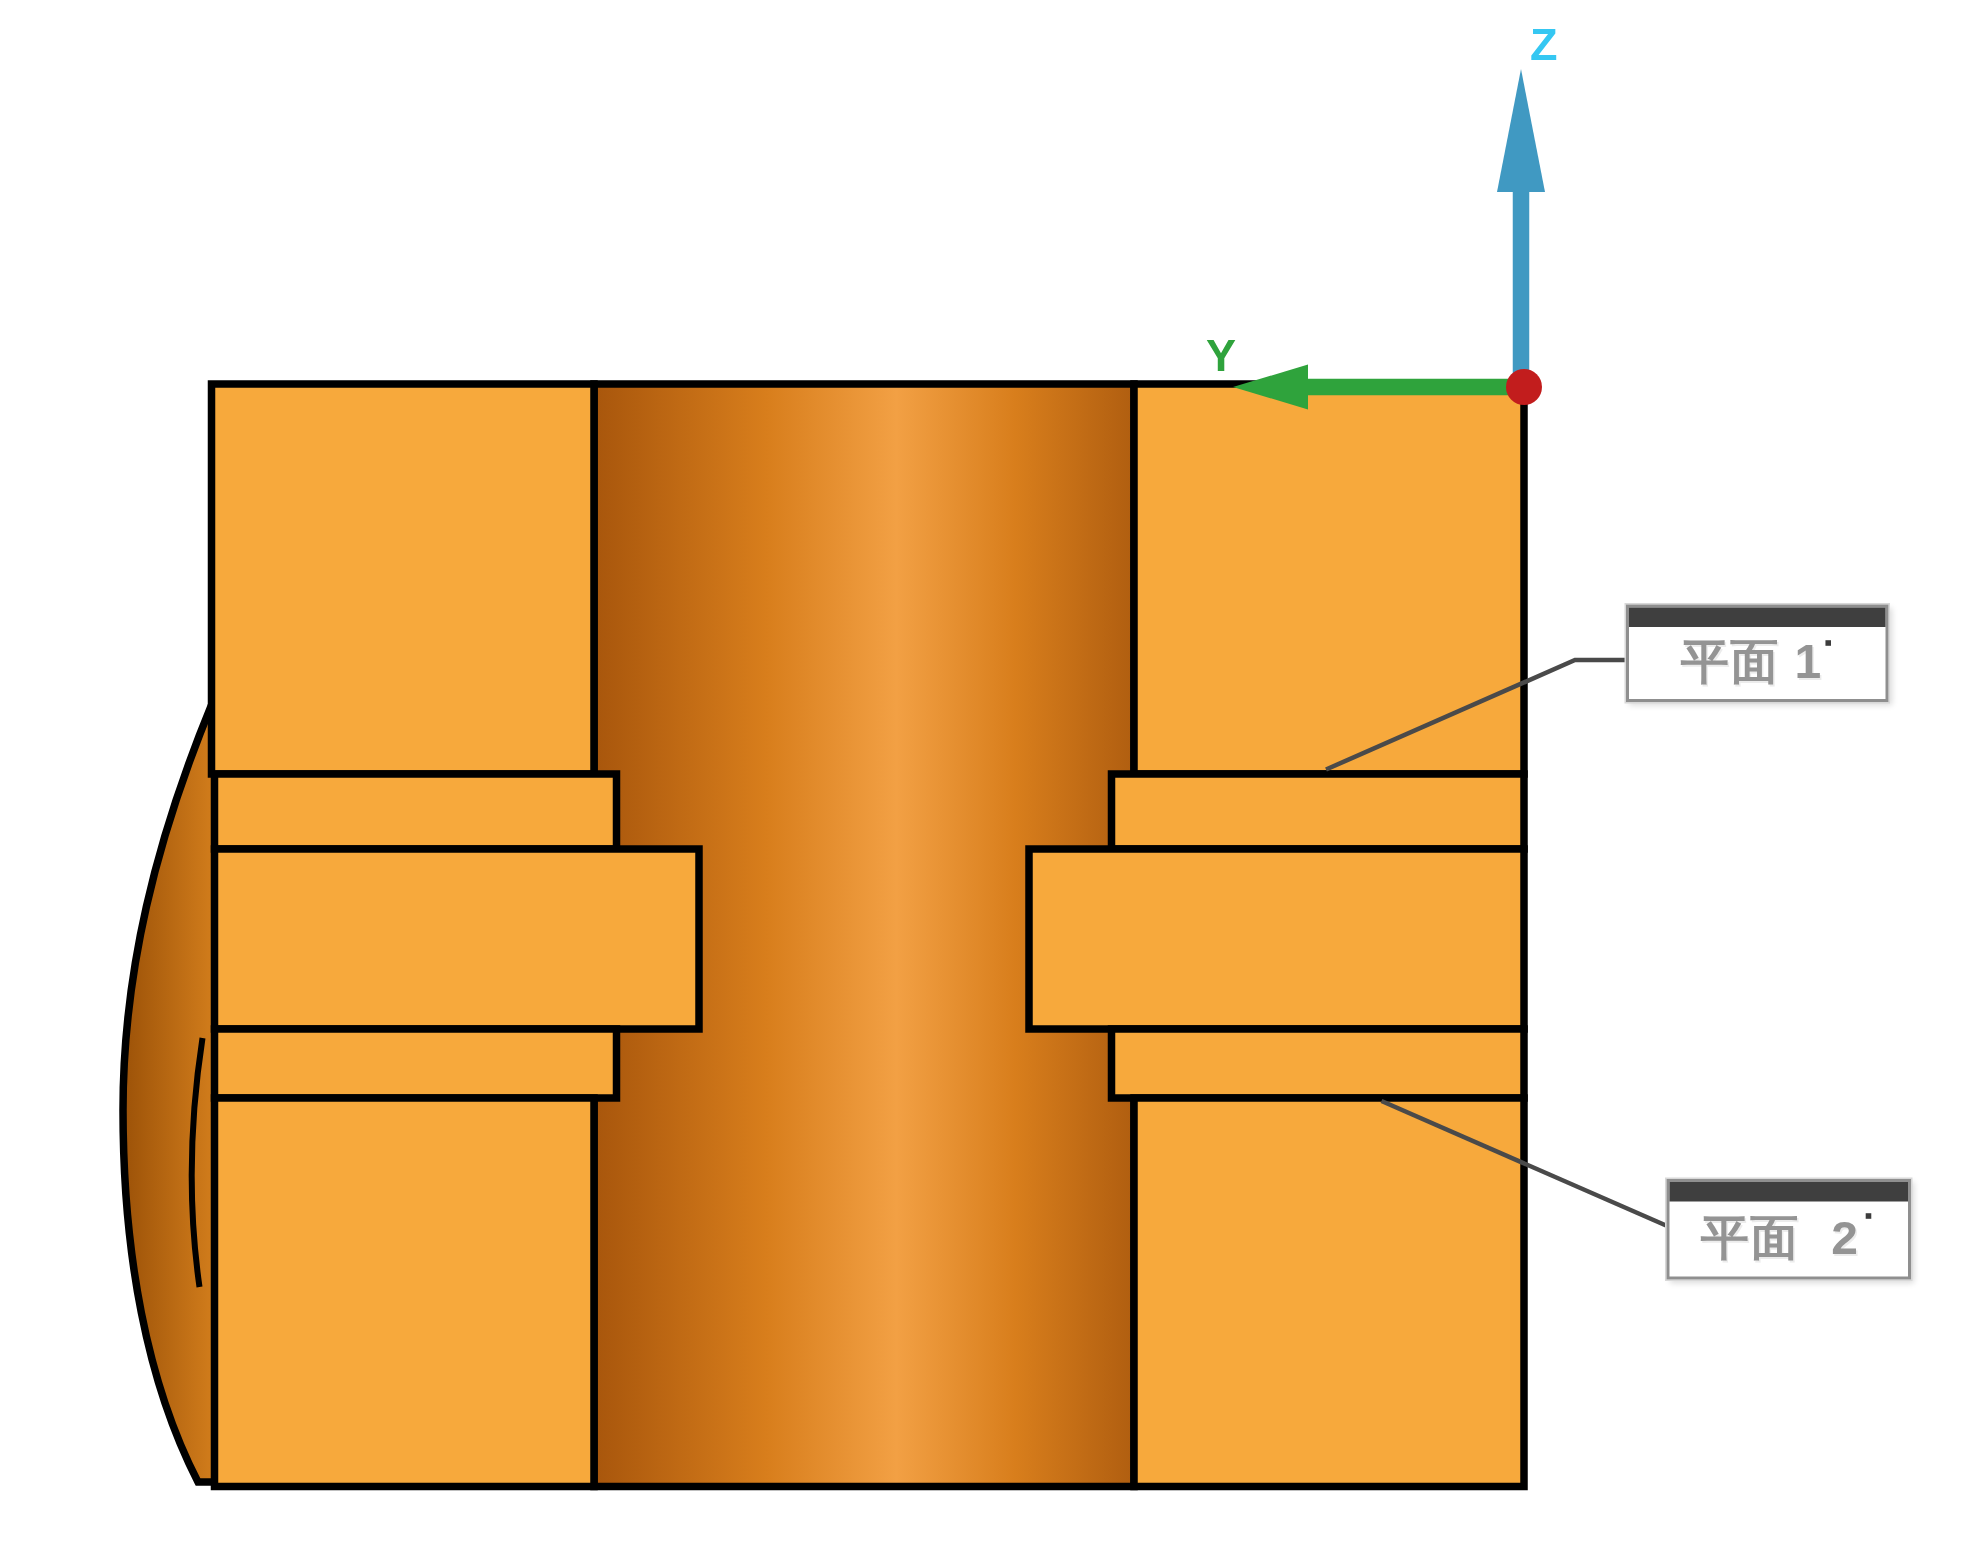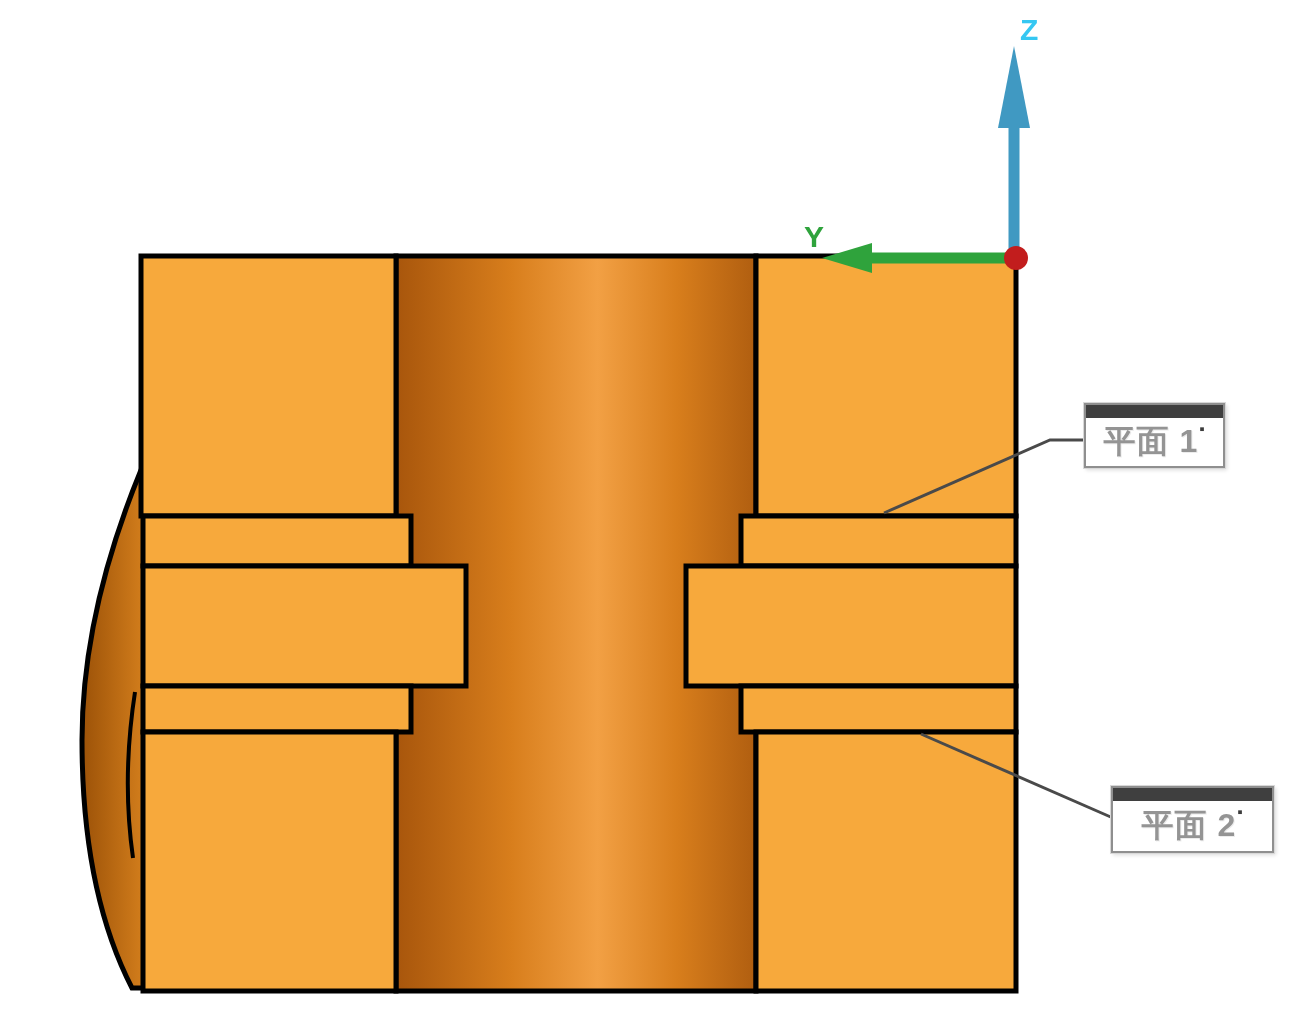--- a/index.html
+++ b/index.html
@@ -94,29 +94,29 @@
       <line x1="1014" y1="252" x2="1014" y2="122" stroke-width="11" stroke="#4099c2"></line>
       <polygon points="1014,46 998,128 1030,128" fill="#4099c2"></polygon>
       <line x1="1012" y1="258" x2="868" y2="258" stroke-width="11" stroke="#2fa33c"></line>
       <polygon points="822,258 872,243 872,273" fill="#2fa33c"></polygon>
       <circle cx="1016" cy="258" r="12" fill="#c21d1d"></circle>
       <text class="axis-label" x="1020" y="40" fill="#35c7f2">Z</text>
       <text class="axis-label" x="804" y="247" fill="#2fa33c">Y</text>
     </g>
   </svg>
 
-  <div class="callout" style="left:1084px; top:403px; width:141px; height:65px;">
+  <div class="callout" style="left:1084px; top:403px; width:175px; height:65px;">
     <div class="callout-topbar"></div>
     <div class="callout-body">
       <span>平面 1</span>
       <span class="callout-marker">▪</span>
     </div>
   </div>
 
-  <div class="callout" style="left:1111px; top:786px; width:163px; height:67px;">
+  <div class="callout" style="left:1111px; top:786px; width:163px; height:67px;font-family:Liberation Mono, monospace;">
     <div class="callout-topbar"></div>
     <div class="callout-body">
       <span>平面 2</span>
       <span class="callout-marker">▪</span>
     </div>
   </div>
 
 </div>
 
 </body></html>

